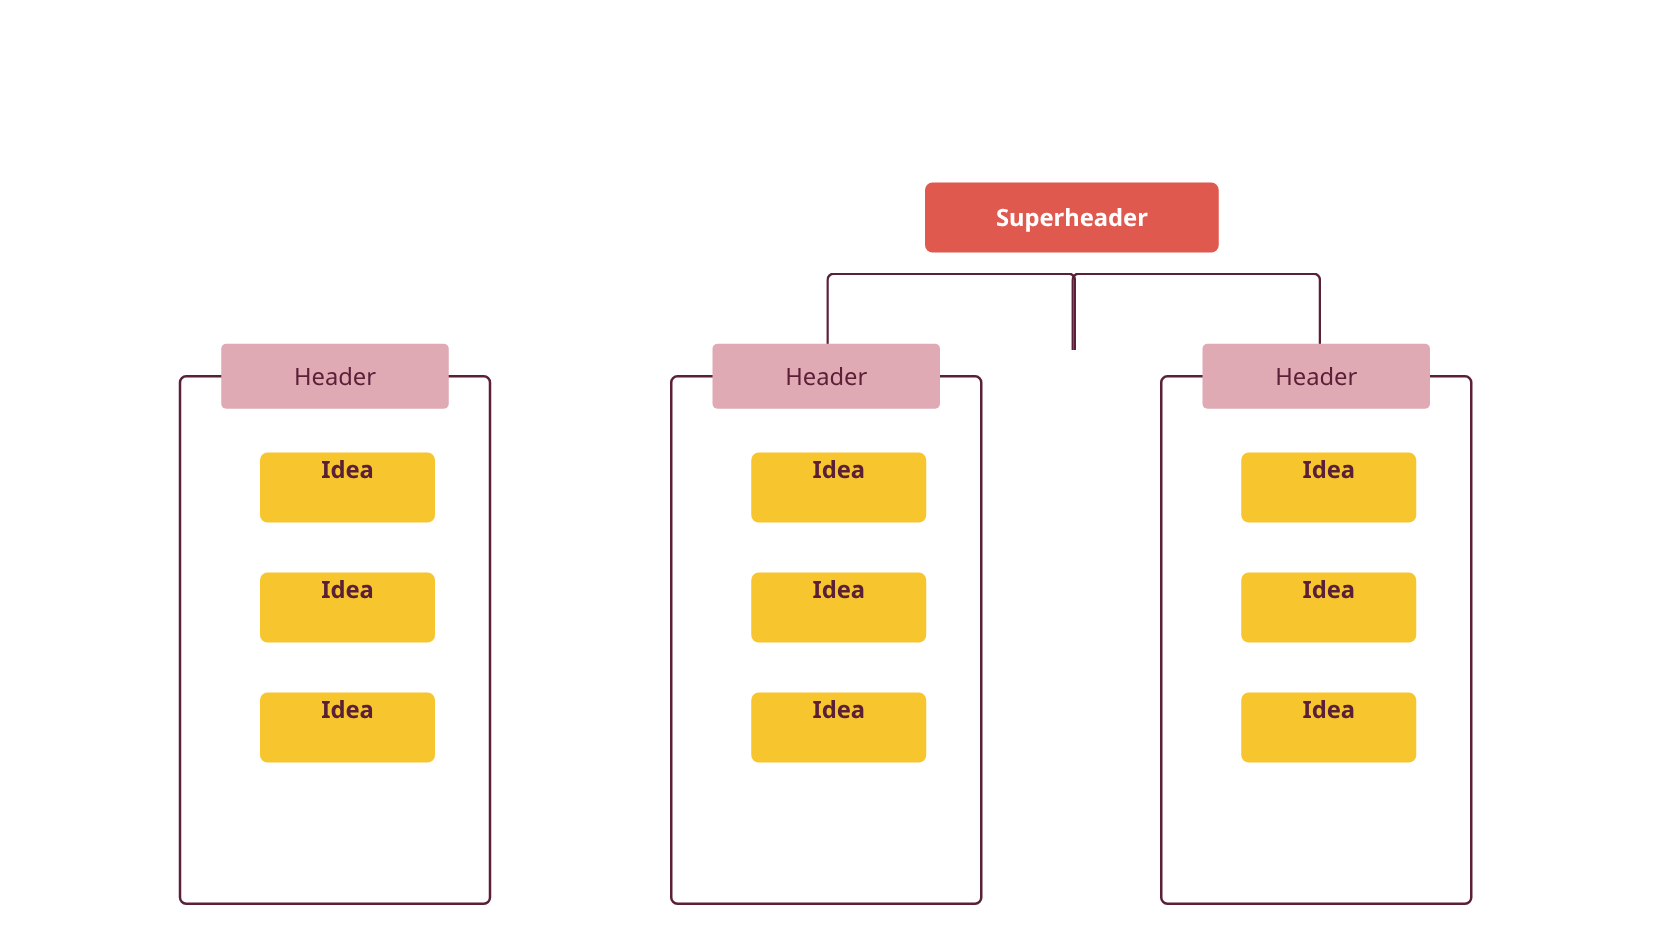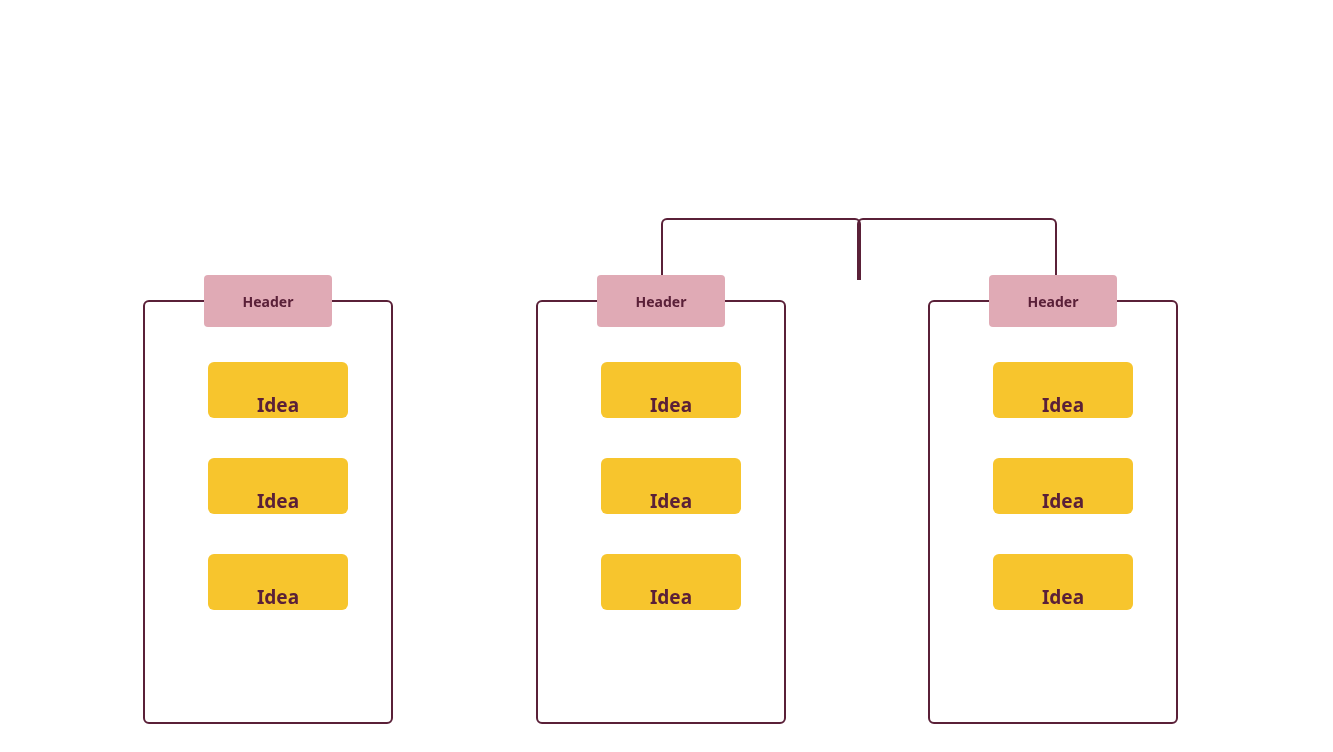--- a/index.html
+++ b/index.html
@@ -22,34 +22,37 @@
 
   
   .super{position:absolute;left:740px;top:146px;width:235px;height:56px;background:var(--coral);color:var(--white);border-radius:6px;display:flex;align-items:center;justify-content:center;font-weight:700;font-size:19px;}
 
   
   .col{position:absolute;top:300px;width:250px;height:424px;border:2px solid var(--plum);border-radius:6px;box-sizing:border-box;}
   .col1{left:143px;}
   .col2{left:536px;}
   .col3{left:928px;}
 
-  .header{position:absolute;left:50%;transform:translateX(-50%);top:-27px;width:128px;height:52px;background:var(--pink);color:var(--plum);border-radius:4px;display:flex;align-items:center;justify-content:center;font-weight:700;font-size:14px;}
+  .header{position:absolute;left:50%;transform:translateX(-50%);top:-27px;width:182px;height:52px;background:var(--pink);color:var(--plum);border-radius:4px;display:flex;align-items:center;justify-content:center;font-weight:400;font-size:19px;}
 
   .ideas{position:absolute;left:0;right:0;top:60px;bottom:10px;display:flex;flex-direction:column;align-items:center;gap:40px;}
-  .idea{width:140px;height:56px;background:var(--gold);color:var(--plum);border-radius:6px;display:flex;align-items:flex-end;justify-content:center;font-weight:700;font-size:19px;margin-left:20px;}
+  .idea{width:140px;height:56px;background:var(--gold);color:var(--plum);border-radius:6px;display:flex;align-items:flex-start;justify-content:center;font-weight:700;font-size:19px;margin-left:20px;}
 </style>
 </head>
 <body>
 
 <div class="stage">
 
 
   <div class="connector conn-l"></div>
   <div class="connector conn-r"></div>
 
+  <div class="super">
+    <span>Superheader</span>
+  </div>
 
   <div class="col col1">
     <div class="header">
       <span>Header</span>
     </div>
     <div class="ideas">
       <div class="idea">
           <span>Idea</span>
         </div>
       <div class="idea">

